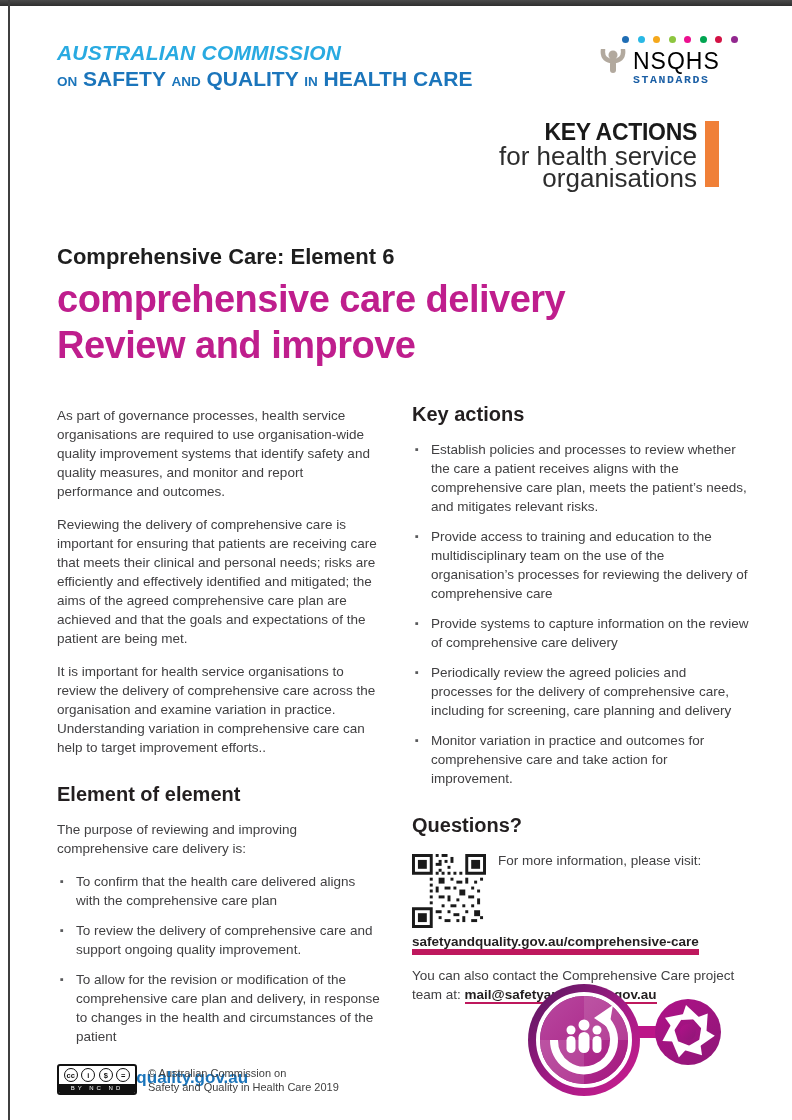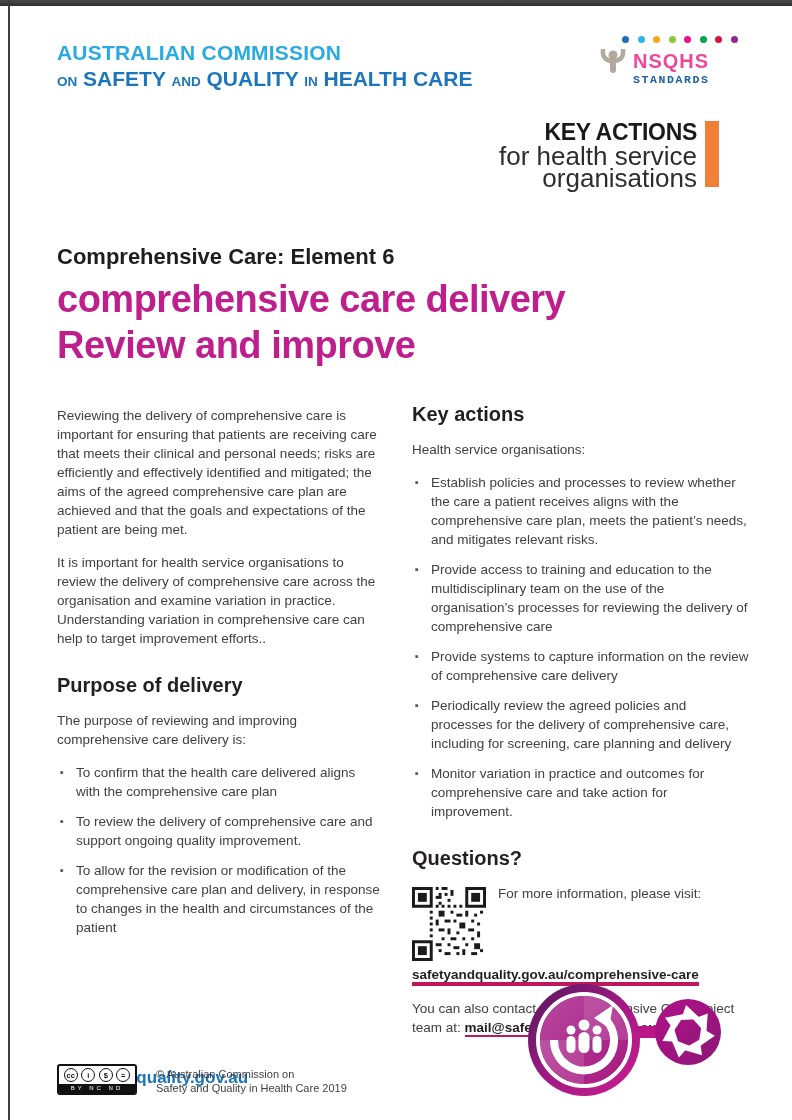--- a/index.html
+++ b/index.html
@@ -6,31 +6,31 @@
   html,body { background:#ffffff; }
   body { font-family:"Liberation Sans", sans-serif; color:#414042; }
   .page { position:relative; width:792px; height:1120px; background:#fff; overflow:hidden; }
 
   .top-bar { position:absolute; top:0; left:0; width:792px; height:6px;
              background:linear-gradient(#4a4a4a,#2e2e2e); }
   .edge-line { position:absolute; top:0; left:8px; width:2px; height:1120px; background:#3f3f3f; }
 
   
   .logo { position:absolute; left:57px; top:40px; line-height:26px; }
-  .logo .l1 { font-size:21px; font-weight:bold; color:#29aae1; letter-spacing:.2px; }
+  .logo .l1 { font-size:21px; font-weight:bold; color:#29aae1; letter-spacing:.2px;font-style:italic; }
   .logo .l2 { font-size:21px; font-weight:bold; color:#1b75bb; }
   .logo .sm { font-size:13.5px; }
 
   
   .nsqhs { position:absolute; left:598px; top:36px; width:152px; }
   .dots { display:flex; gap:8.5px; margin-left:24px; margin-bottom:6px; }
   .dots .dot { width:7px; height:7px; border-radius:50%; display:inline-block; }
   .nsqhs-row { display:flex; align-items:flex-start; }
   .nsqhs-text { margin-left:5px; }
-  .nsqhs-word { font-size:20px; font-weight:700; color:#ec4899; letter-spacing:1px; line-height:24px; }
+  .nsqhs-word { font-size:23px; font-weight:400; color:#000000; letter-spacing:1px; line-height:24px; }
   .nsqhs-std  { font-size:11.5px; font-weight:bold; color:#1c5fa0; color:#1b5fa5; letter-spacing:1.6px;font-family:Liberation Mono, monospace; }
 
   
   .key-banner { position:absolute; top:120px; right:73px; text-align:right; padding-right:22px; }
   .key-banner .bar { position:absolute; right:0; top:1px; width:14px; height:66px; background:#f08038; }
   .kb-title { font-size:23px; font-weight:800; color:#1a1a1a; letter-spacing:-.3px; line-height:25px; }
   .kb-sub { font-size:26px; color:#2d2d2d; line-height:22px; }
 
   
   .eyebrow { position:absolute; left:57px; top:244px; font-size:22px; font-weight:bold; color:#1e1e1e; }
@@ -47,26 +47,26 @@
   ul { list-style:none; }
   li { position:relative; padding-left:19px; margin-bottom:11px; }
   li::before { content:"▪"; position:absolute; left:3px; top:0; color:#58595b; font-size:11px; }
 
   
   .q-body { overflow:hidden; }
   .qr { float:left; width:74px; height:74px; margin:3px 12px 4px 0; }
   .q-p { font-size:13.5px; line-height:19px; }
   .q-p + .q-p { margin-top:15px; }
   .doc-link { font-weight:bold; color:#231f20; text-decoration:none;
-              border-bottom:4px solid #be185d; }
+              border-bottom:6px solid #be185d; }
 
   
   .site-link { position:absolute; left:57px; top:1068px; font-size:17px; font-weight:bold;
                color:#1b75bb; text-decoration:none; }
-  .cc-row { position:absolute; left:57px; top:1064px; display:flex; align-items:flex-end; gap:19px; }
+  .cc-row { position:absolute; left:57px; top:1064px; display:flex; align-items:center; gap:11px; }
   .cc-badge { width:80px; border:2px solid #111; border-radius:3px; background:#fff; overflow:hidden; }
   .cc-circles { display:flex; justify-content:space-around; padding:2px 3px; }
   .cc-circle { width:14px; height:14px; border:1.5px solid #111; border-radius:50%;
                font-size:7.5px; font-weight:bold; color:#111; display:flex;
                align-items:center; justify-content:center; }
   .cc-labels { background:#111; color:#fff; font-size:6px; letter-spacing:3px;
                text-align:center; padding:1px 0 2px; }
   .copyright { font-size:11px; line-height:14px; color:#3f3f3f; padding-top:1px; }
 
   .graphic { position:absolute; left:505px; top:972px; }
@@ -121,35 +121,35 @@
     <div class="kb-sub">organisations</div>
   </div>
 
   <div class="eyebrow">Comprehensive Care: Element 6</div>
   <div class="main-title">
     <div>comprehensive care delivery</div>
     <div>Review and improve</div>
   </div>
 
   <div class="col-left">
+    <p class="body-text">As part of governance processes, health service organisations are required to use organisation-wide quality improvement systems that identify safety and quality measures, and monitor and report performance and outcomes.</p>
     <p class="body-text">Reviewing the delivery of comprehensive care is important for ensuring that patients are receiving care that meets their clinical and personal needs; risks are efficiently and effectively identified and mitigated; the aims of the agreed comprehensive care plan are achieved and that the goals and expectations of the patient are being met.</p>
     <p class="body-text">It is important for health service organisations to review the delivery of comprehensive care across the organisation and examine variation in practice. Understanding variation in comprehensive care can help to target improvement efforts..</p>
 
-    <h2 class="section-h">Purpose of delivery</h2>
+    <h2 class="section-h">Element of element</h2>
     <p class="body-text">The purpose of reviewing and improving comprehensive care delivery is:</p>
     <ul>
       <li>To confirm that the health care delivered aligns with the comprehensive care plan</li>
       <li>To review the delivery of comprehensive care and support ongoing quality improvement.</li>
       <li>To allow for the revision or modification of the comprehensive care plan and delivery, in response to changes in the health and circumstances of the patient</li>
     </ul>
   </div>
 
   <div class="col-right">
     <h2 class="section-h first">Key actions</h2>
-    <p class="body-text">Health service organisations:</p>
     <ul>
       <li>Establish policies and processes to review whether the care a patient receives aligns with the comprehensive care plan, meets the patient’s needs, and mitigates relevant risks.</li>
       <li>Provide access to training and education to the multidisciplinary team on the use of the organisation’s processes for reviewing the delivery of comprehensive care</li>
       <li>Provide systems to capture information on the review of comprehensive care delivery</li>
       <li>Periodically review the agreed policies and processes for the delivery of comprehensive care, including for screening, care planning and delivery</li>
       <li>Monitor variation in practice and outcomes for comprehensive care and take action for improvement.</li>
     </ul>
 
     <h2 class="section-h">Questions?</h2>
     <div class="q-body">

